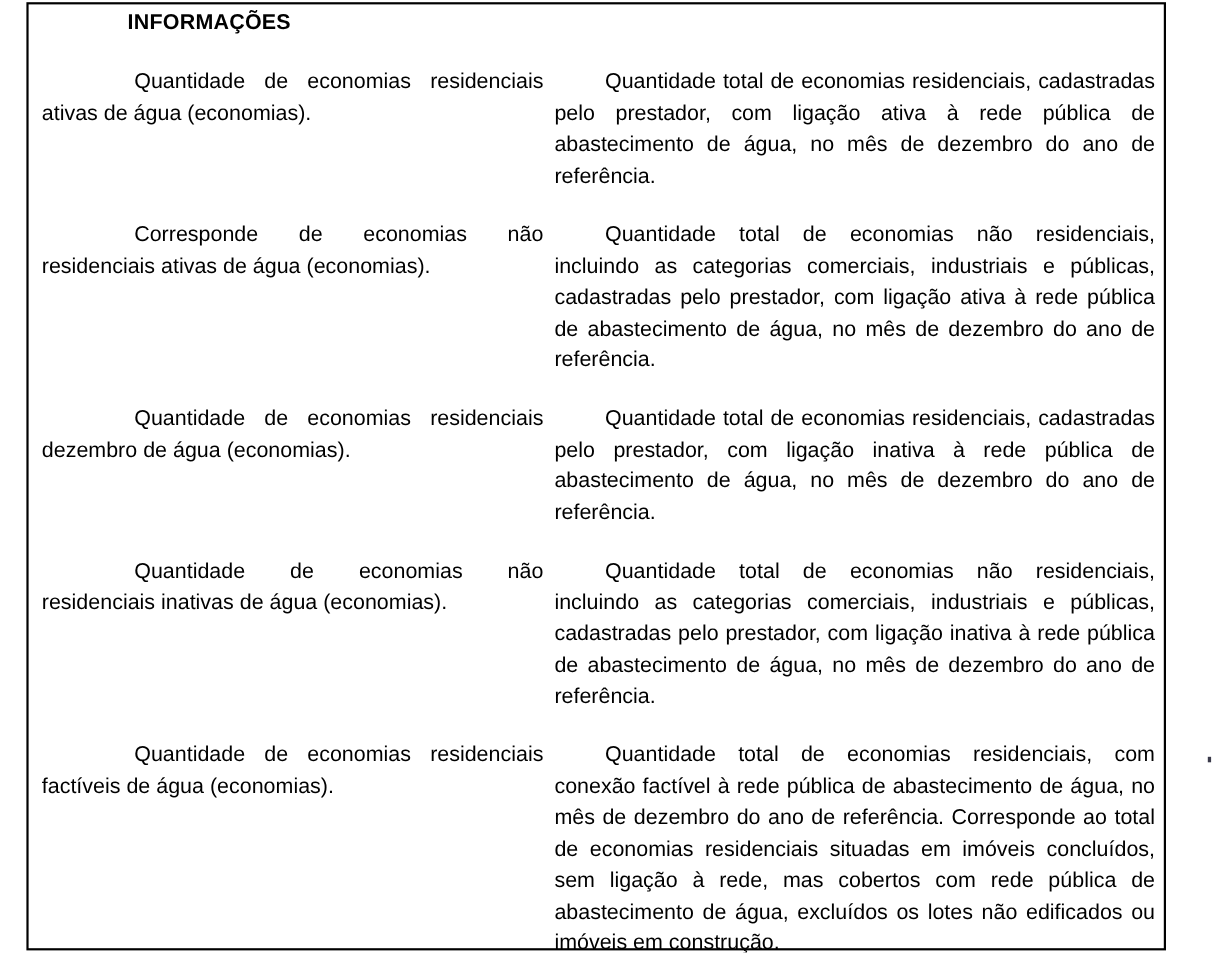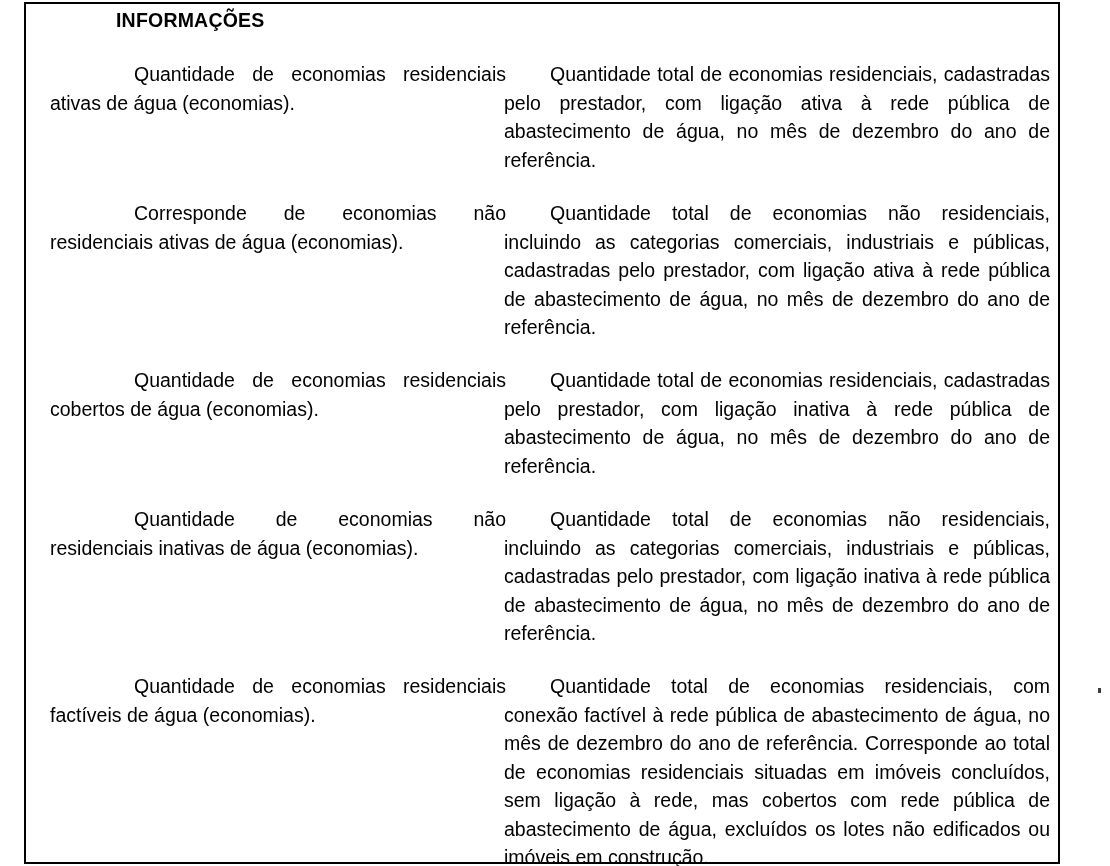--- a/index.html
+++ b/index.html
@@ -77,21 +77,20 @@
     text-align: justify;
     text-justify: inter-word;
     font-size: 19.5px;
     line-height: 28.5px;
   }
 
   .cell-term {
     left: 12px;
     width: 456px;
     text-indent: 84px;
-    margin-left: 12px;
   }
 
   .cell-def {
     left: 478px;
     width: 546px;
     text-indent: 46px;
   }
 
   
   .cell p {
@@ -134,21 +133,21 @@
         <div class="cell cell-term">
           <p>Corresponde de economias não residenciais ativas de água (economias).</p>
         </div>
         <div class="cell cell-def">
           <p>Quantidade total de economias não residenciais, incluindo as categorias comerciais, industriais e públicas, cadastradas pelo prestador, com ligação ativa à rede pública de abastecimento de água, no mês de dezembro do ano de referência.</p>
         </div>
       </div>
 
       <div class="row" style="top:362px;">
         <div class="cell cell-term">
-          <p>Quantidade de economias residenciais cobertos de água (economias).</p>
+          <p>Quantidade de economias residenciais dezembro de água (economias).</p>
         </div>
         <div class="cell cell-def">
           <p>Quantidade total de economias residenciais, cadastradas pelo prestador, com ligação inativa à rede pública de abastecimento de água, no mês de dezembro do ano de referência.</p>
         </div>
       </div>
 
       <div class="row" style="top:501px;">
         <div class="cell cell-term">
           <p>Quantidade de economias não residenciais inativas de água (economias).</p>
         </div>

